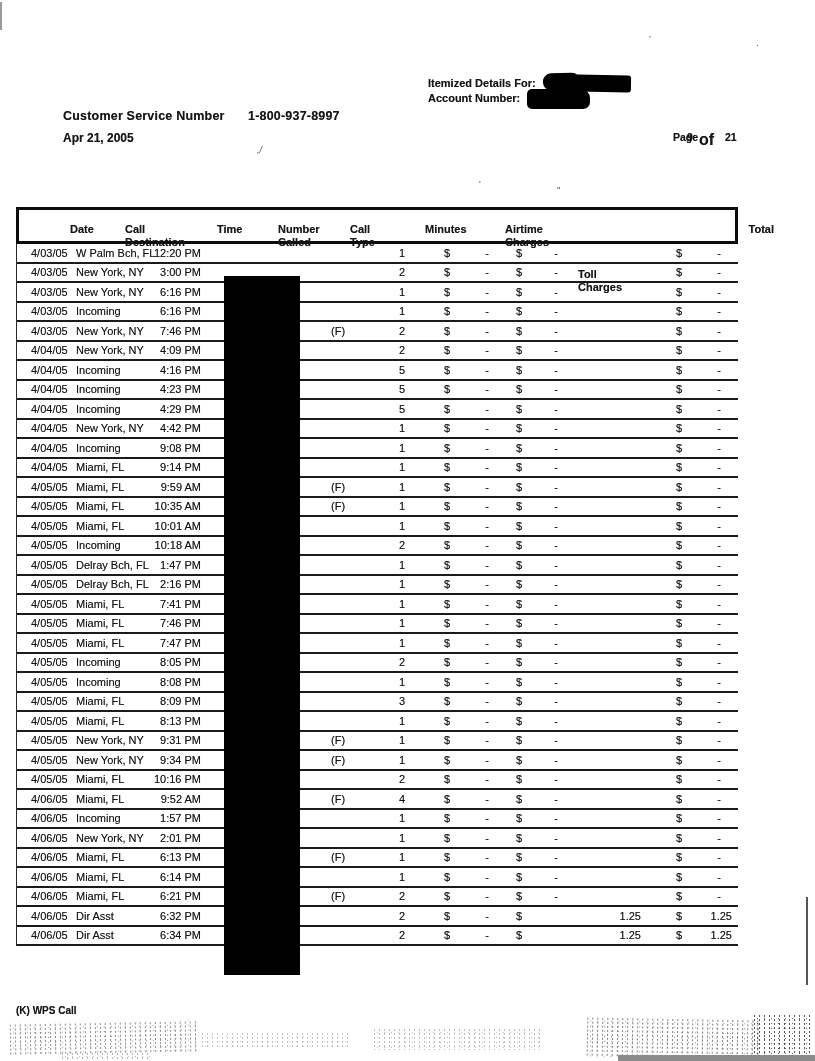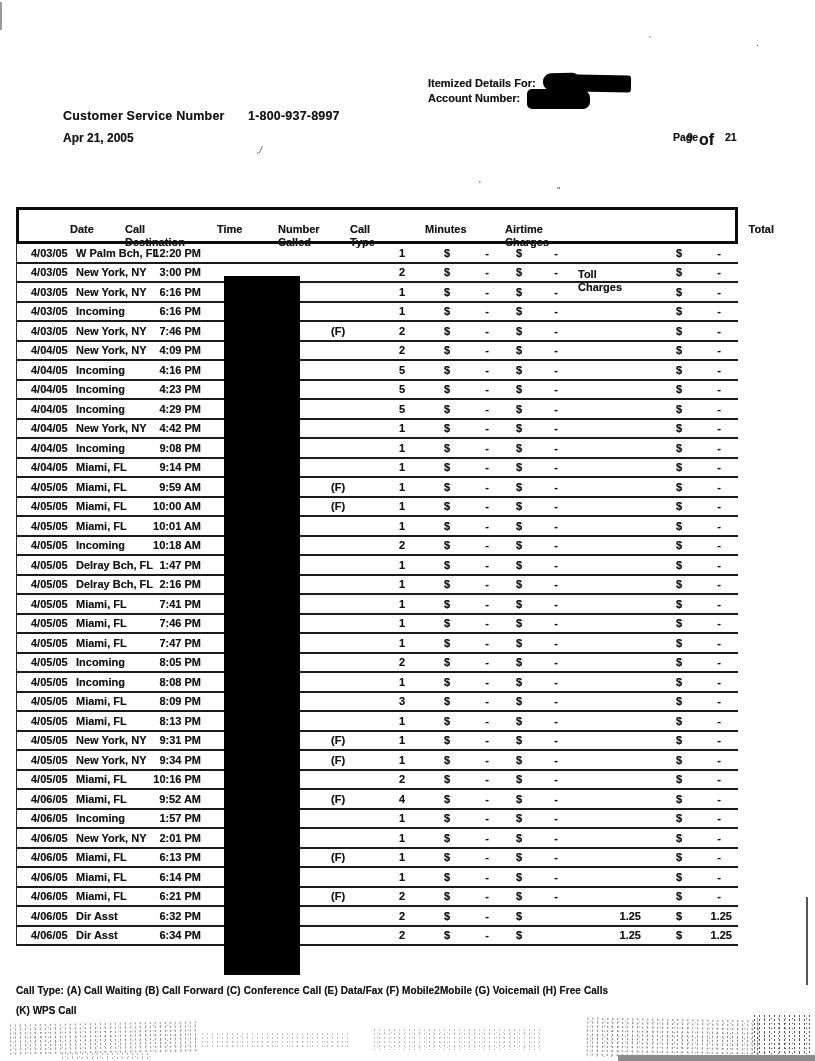--- a/index.html
+++ b/index.html
@@ -36,21 +36,21 @@
   .h-dest{left:58px;}
   .h-time{left:150px;}
   .h-num{left:211px;}
   .h-type{left:283px;}
   .h-min{left:358px;}
   .h-air{left:438px;}
   .h-toll{left:511px;margin-top:45px;}
   .h-total{left:645px;width:62px;text-align:right;}
 
   .rows{border-left:1.5px solid #2a2a2a;position:relative;}
-  .row{position:relative;height:19.5px;box-sizing:border-box;border-bottom:2px solid #1b1b1b;font-size:11px;font-weight:700;}
+  .row{position:relative;height:19.5px;box-sizing:border-box;border-bottom:2px solid #1b1b1b;font-size:11px;font-weight:400;}
   .cell{position:absolute;top:50%;transform:translateY(-50%);white-space:nowrap;text-shadow:0 0 .5px rgba(20,20,20,.5);}
   .c-date{left:14px;}
   .c-dest{left:59px;}
   .c-time{left:116px;width:68px;text-align:right;}
   .c-type{left:314px;}
   .c-min{left:352px;width:36px;text-align:right;}
   .c-cur.a{left:427px;}
   .c-cur.t{left:499px;}
   .c-cur.g{left:659px;}
   .c-air-dash{left:458px;width:24px;text-align:center;}
@@ -286,21 +286,21 @@
           <span class="cell c-cur a">$</span>
           <span class="cell c-air-dash">-</span>
           <span class="cell c-cur t">$</span>
           <span class="cell c-toll-dash">-</span>
           <span class="cell c-cur g">$</span>
           <span class="cell c-total-dash">-</span>
         </div>
         <div class="row">
           <span class="cell c-date">4/05/05</span>
           <span class="cell c-dest">Miami, FL</span>
-          <span class="cell c-time">10:00 AM</span>
+          <span class="cell c-time">10:35 AM</span>
           <span class="cell c-type">(F)</span>
           <span class="cell c-min">1</span>
           <span class="cell c-cur a">$</span>
           <span class="cell c-air-dash">-</span>
           <span class="cell c-cur t">$</span>
           <span class="cell c-toll-dash">-</span>
           <span class="cell c-cur g">$</span>
           <span class="cell c-total-dash">-</span>
         </div>
         <div class="row">
@@ -586,21 +586,20 @@
           <span class="cell c-air-dash">-</span>
           <span class="cell c-cur t">$</span>
           <span class="cell c-toll-val">1.25</span>
           <span class="cell c-cur g">$</span>
           <span class="cell c-total-val">1.25</span>
         </div>
       </div>
     <div class="redact-bar"></div>
   </div>
 
-  <span class="abs ink legend1">Call Type: (A) Call Waiting (B) Call Forward (C) Conference Call (E) Data/Fax (F) Mobile2Mobile (G) Voicemail (H) Free Calls</span>
   <span class="abs ink legend2">(K) WPS Call</span>
 
   <span class="speck abs" style="left:257px;top:145px;font-style:italic;">,/</span>
   <span class="speck abs" style="left:649px;top:34px;">’</span>
   <span class="speck abs" style="left:479px;top:179px;">'</span>
   <span class="speck abs" style="left:557px;top:185px;">''</span>
   <span class="speck abs" style="left:756px;top:40px;">·</span>
   <div class="noise n1"></div>
   <div class="noise n2"></div>
   <div class="noise n3"></div>

